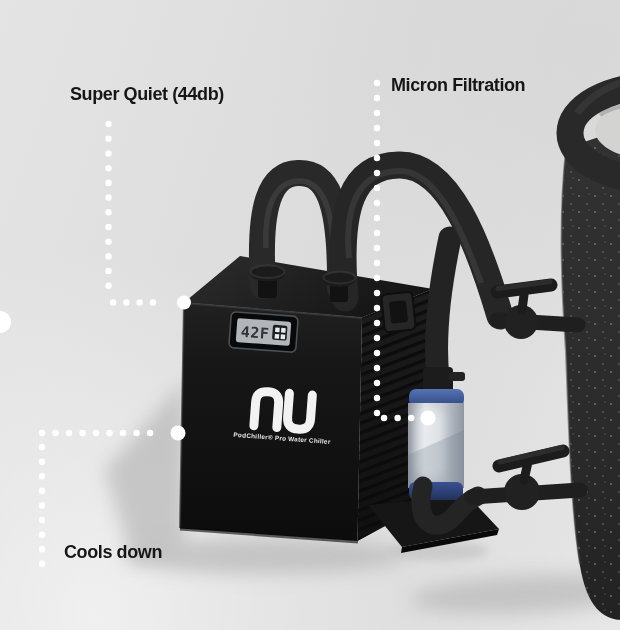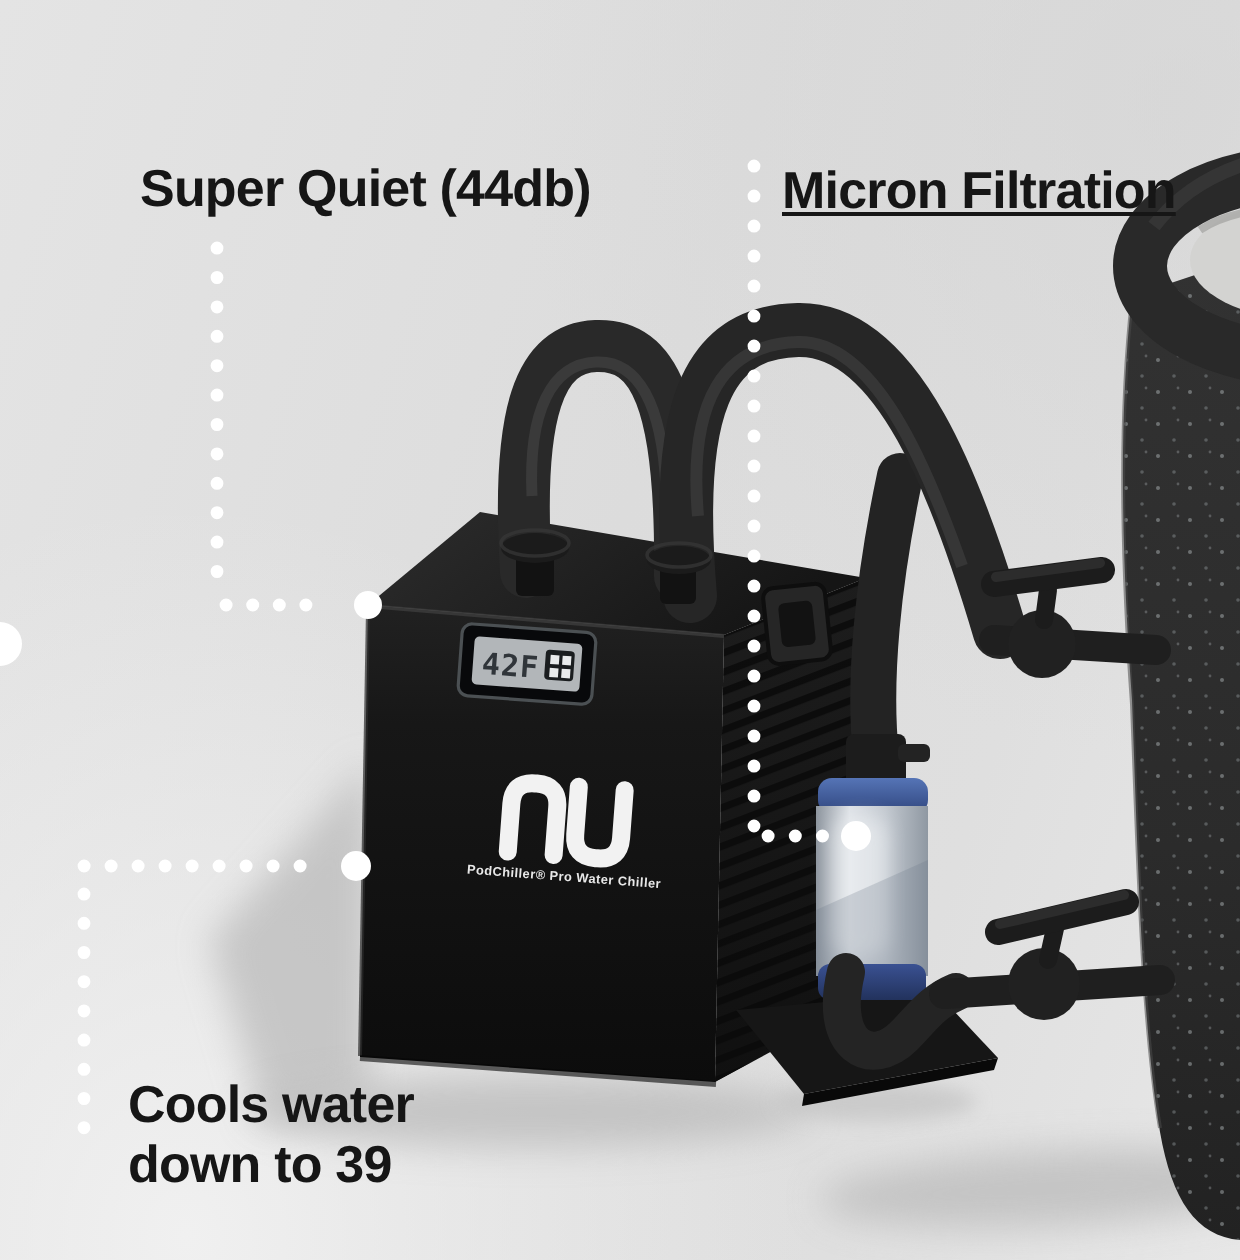--- a/index.html
+++ b/index.html
@@ -10,29 +10,29 @@
     background:
       radial-gradient(ellipse at 15% 98%, rgba(242,242,242,.9) 0%, rgba(242,242,242,0) 42%),
       radial-gradient(ellipse at 95% 8%, rgba(210,210,210,.55) 0%, rgba(210,210,210,0) 40%),
       linear-gradient(108deg,#e4e4e4 0%,#dcdcdc 48%,#dfdfdf 75%,#e7e7e7 100%);
     font-family:"Liberation Sans", sans-serif;
   }
   .stage svg{position:absolute;left:0;top:0;}
   .label{
     position:absolute;
     font-weight:700;
-    font-size:26px;
+    font-size:18px;
     line-height:30px;
     letter-spacing:-0.4px;
     color:#161616;
     white-space:nowrap;
   }
   .label span{display:block;}
   .lbl-sq{left:70px;top:79px;}
-  .lbl-mf{left:391px;top:80px;text-decoration:underline;}
+  .lbl-mf{left:391px;top:70px;}
   .lbl-cw{left:64px;top:537px;}
 </style>
 </head>
 <body>
 
 <div class="stage">
 
   <svg width="620" height="630" viewBox="0 0 620 630">
     <defs>
       <filter id="soft" x="-60%" y="-60%" width="220%" height="220%">
@@ -216,17 +216,16 @@
 
   <div class="label lbl-sq">
     <span>Super Quiet (44db)</span>
   </div>
 
   <div class="label lbl-mf">
     <span>Micron Filtration</span>
   </div>
 
   <div class="label lbl-cw">
-    <span>Cools water</span>
-    <span>down to 39</span>
+    <span>Cools down</span>
   </div>
 
 </div>
 
 </body></html>

